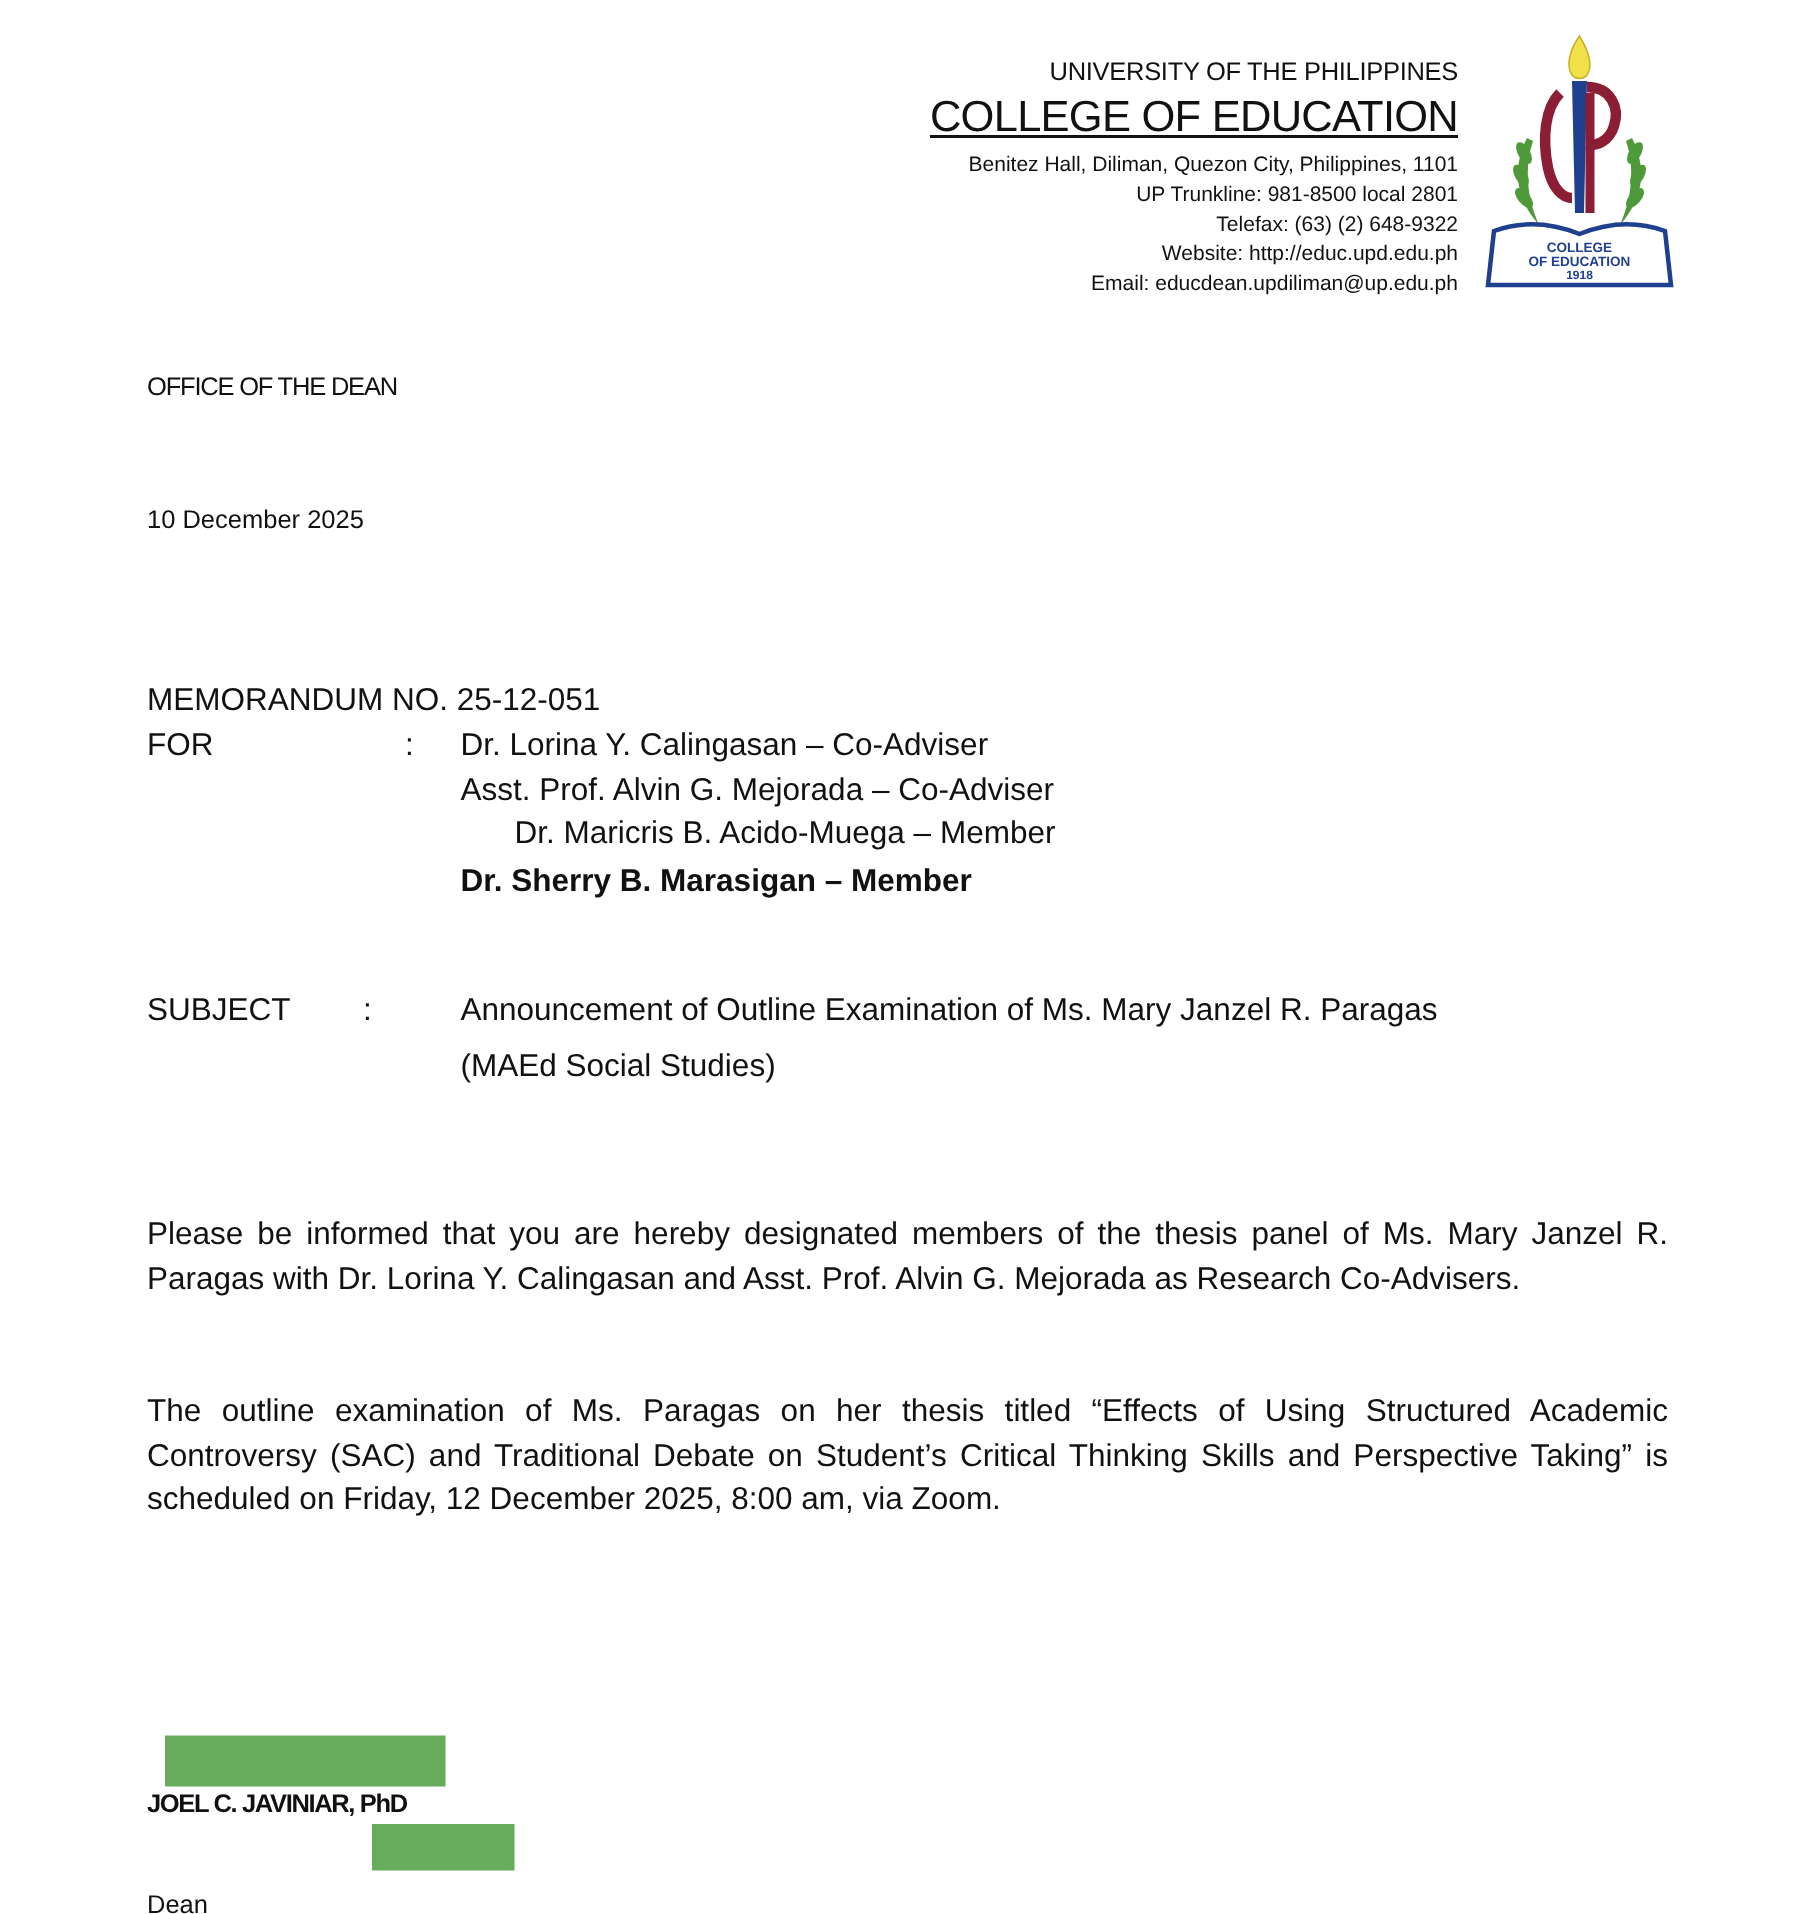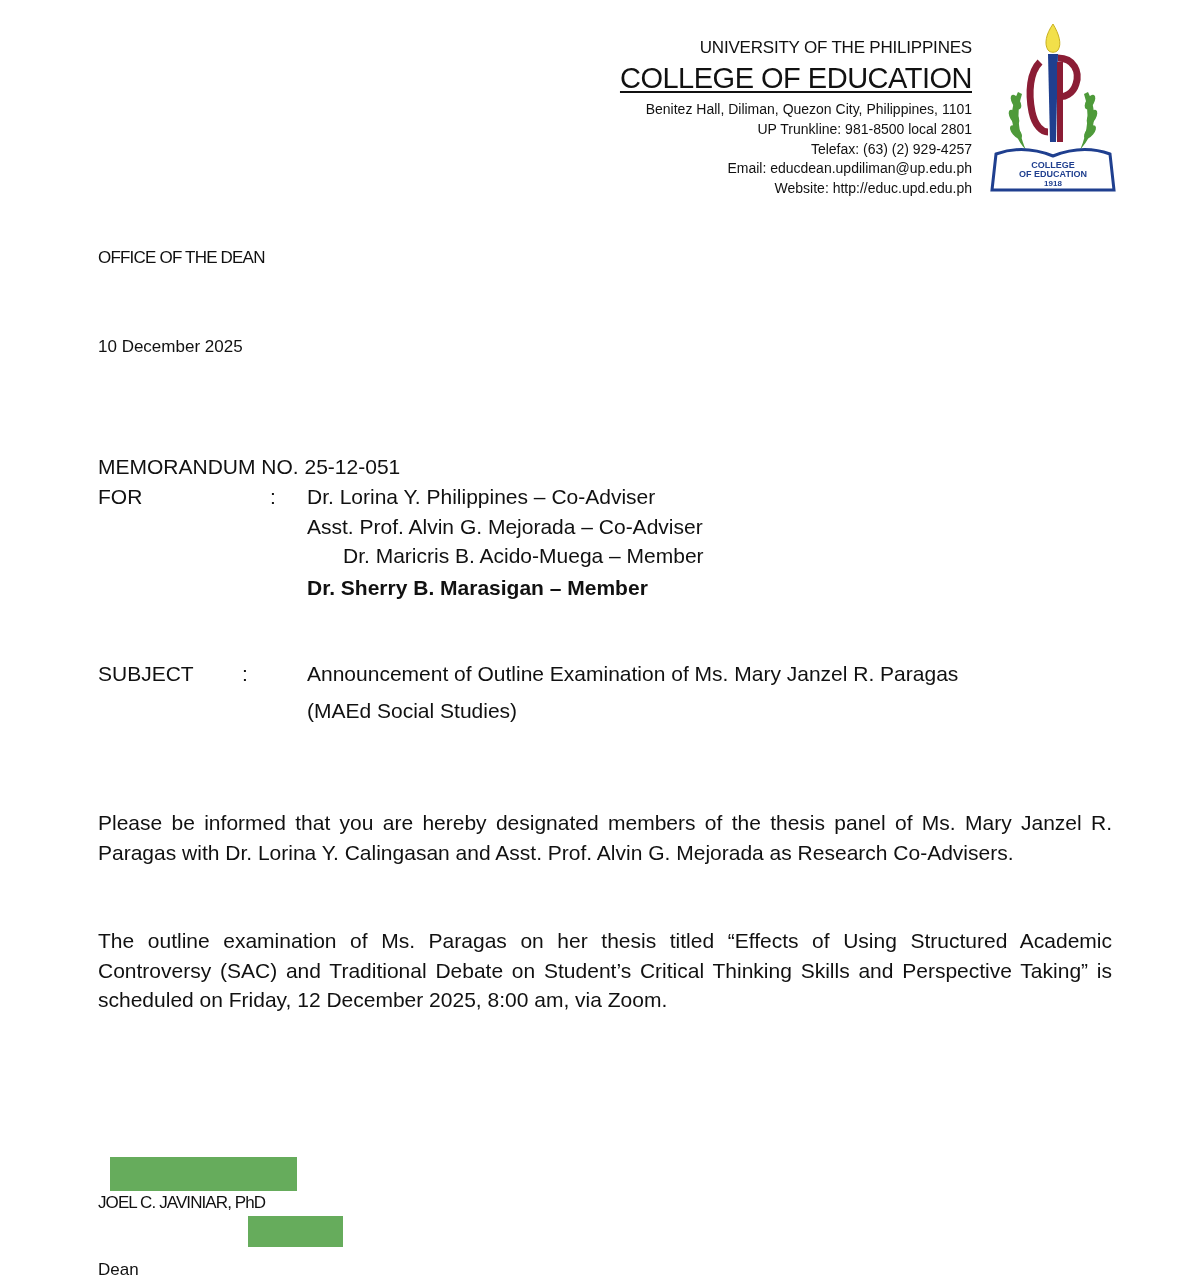--- a/index.html
+++ b/index.html
@@ -20,23 +20,23 @@
   .logo { position:absolute; left:988px; top:22px; width:130px; height:172px; }
 </style>
 </head>
 <body>
 
 <div class="hdr u1">UNIVERSITY OF THE PHILIPPINES</div>
 <div class="hdr u2">COLLEGE OF EDUCATION</div>
 <div class="hdr addr">
   <div>Benitez Hall, Diliman, Quezon City, Philippines, 1101</div>
   <div>UP Trunkline: 981-8500 local 2801</div>
-  <div>Telefax: (63) (2) 929-4257</div>
+  <div>Telefax: (63) (2) 648-9322</div>
+  <div>Website: http://educ.upd.edu.ph</div>
   <div>Email: educdean.updiliman@up.edu.ph</div>
-  <div>Website: http://educ.upd.edu.ph</div>
 </div>
 
 <div class="logo">
   <svg width="130" height="172" viewBox="0 0 130 172">
 
     <path d="M65 2 C58 12 56 22 60 28 C62 31 68 31 70 28 C74 22 71 12 65 2 Z" fill="#f2e04a" stroke="#c8b020" stroke-width="1"></path>
 
     <path d="M60 32 L70 32 L68 120 L62 120 Z" fill="#1f3f8f"></path>
 
     <path d="M52 40 C42 50 40 70 44 90 C47 104 54 110 60 110" fill="none" stroke="#8b1d35" stroke-width="7"></path>
@@ -62,29 +62,29 @@
   </svg>
 </div>
 
 <div class="abs t" style="left:98px; top:248px; letter-spacing:-0.8px;">OFFICE OF THE DEAN</div>
 
 <div class="abs t" style="left:98px; top:337px;">10 December 2025</div>
 
 <div class="memo-row" style="top:455px;">MEMORANDUM NO. 25-12-051</div>
 <div class="lbl" style="top:485px;">FOR</div>
 <div class="colon" style="left:270px; top:485px;">:</div>
-<div class="rec" style="top:485px;">Dr. Lorina Y. Philippines – Co-Adviser</div>
+<div class="rec" style="top:485px;">Dr. Lorina Y. Calingasan – Co-Adviser</div>
 <div class="rec" style="top:515px;">Asst. Prof. Alvin G. Mejorada – Co-Adviser</div>
 <div class="rec" style="top:544px;margin-left:36px;">Dr. Maricris B. Acido-Muega – Member</div>
 <div class="rec" style="top:576px;font-weight:bold;">Dr. Sherry B. Marasigan – Member</div>
 
 <div class="lbl" style="top:662px;">SUBJECT</div>
 <div class="colon" style="left:242px; top:662px;">:</div>
 <div class="rec" style="top:662px;">Announcement of Outline Examination of Ms. Mary Janzel R. Paragas</div>
 <div class="rec" style="top:699px;">(MAEd Social Studies)</div>
 
 <div class="para" style="top:808px;">Please be informed that you are hereby designated members of the thesis panel of Ms. Mary Janzel R. Paragas with Dr. Lorina Y. Calingasan and Asst. Prof. Alvin G. Mejorada as Research Co-Advisers.</div>
 <div class="para" style="top:926px;">The outline examination of Ms. Paragas on her thesis titled “Effects of Using Structured Academic Controversy (SAC) and Traditional Debate on Student’s Critical Thinking Skills and Perspective Taking” is scheduled on Friday, 12 December 2025, 8:00 am, via Zoom.</div>
 
 <div class="redact" style="left:110px; top:1157px; width:187px; height:34px;"></div>
-<div class="abs t" style="left:98px; top:1193px; font-weight:normal; letter-spacing:-0.9px;">JOEL C. JAVINIAR, PhD</div>
+<div class="abs t" style="left:98px; top:1193px; font-weight:bold; letter-spacing:-0.9px;">JOEL C. JAVINIAR, PhD</div>
 <div class="abs t" style="left:98px; top:1260px;">Dean</div>
 <div class="redact" style="left:248px; top:1216px; width:95px; height:31px;"></div>
 
 </body></html>

